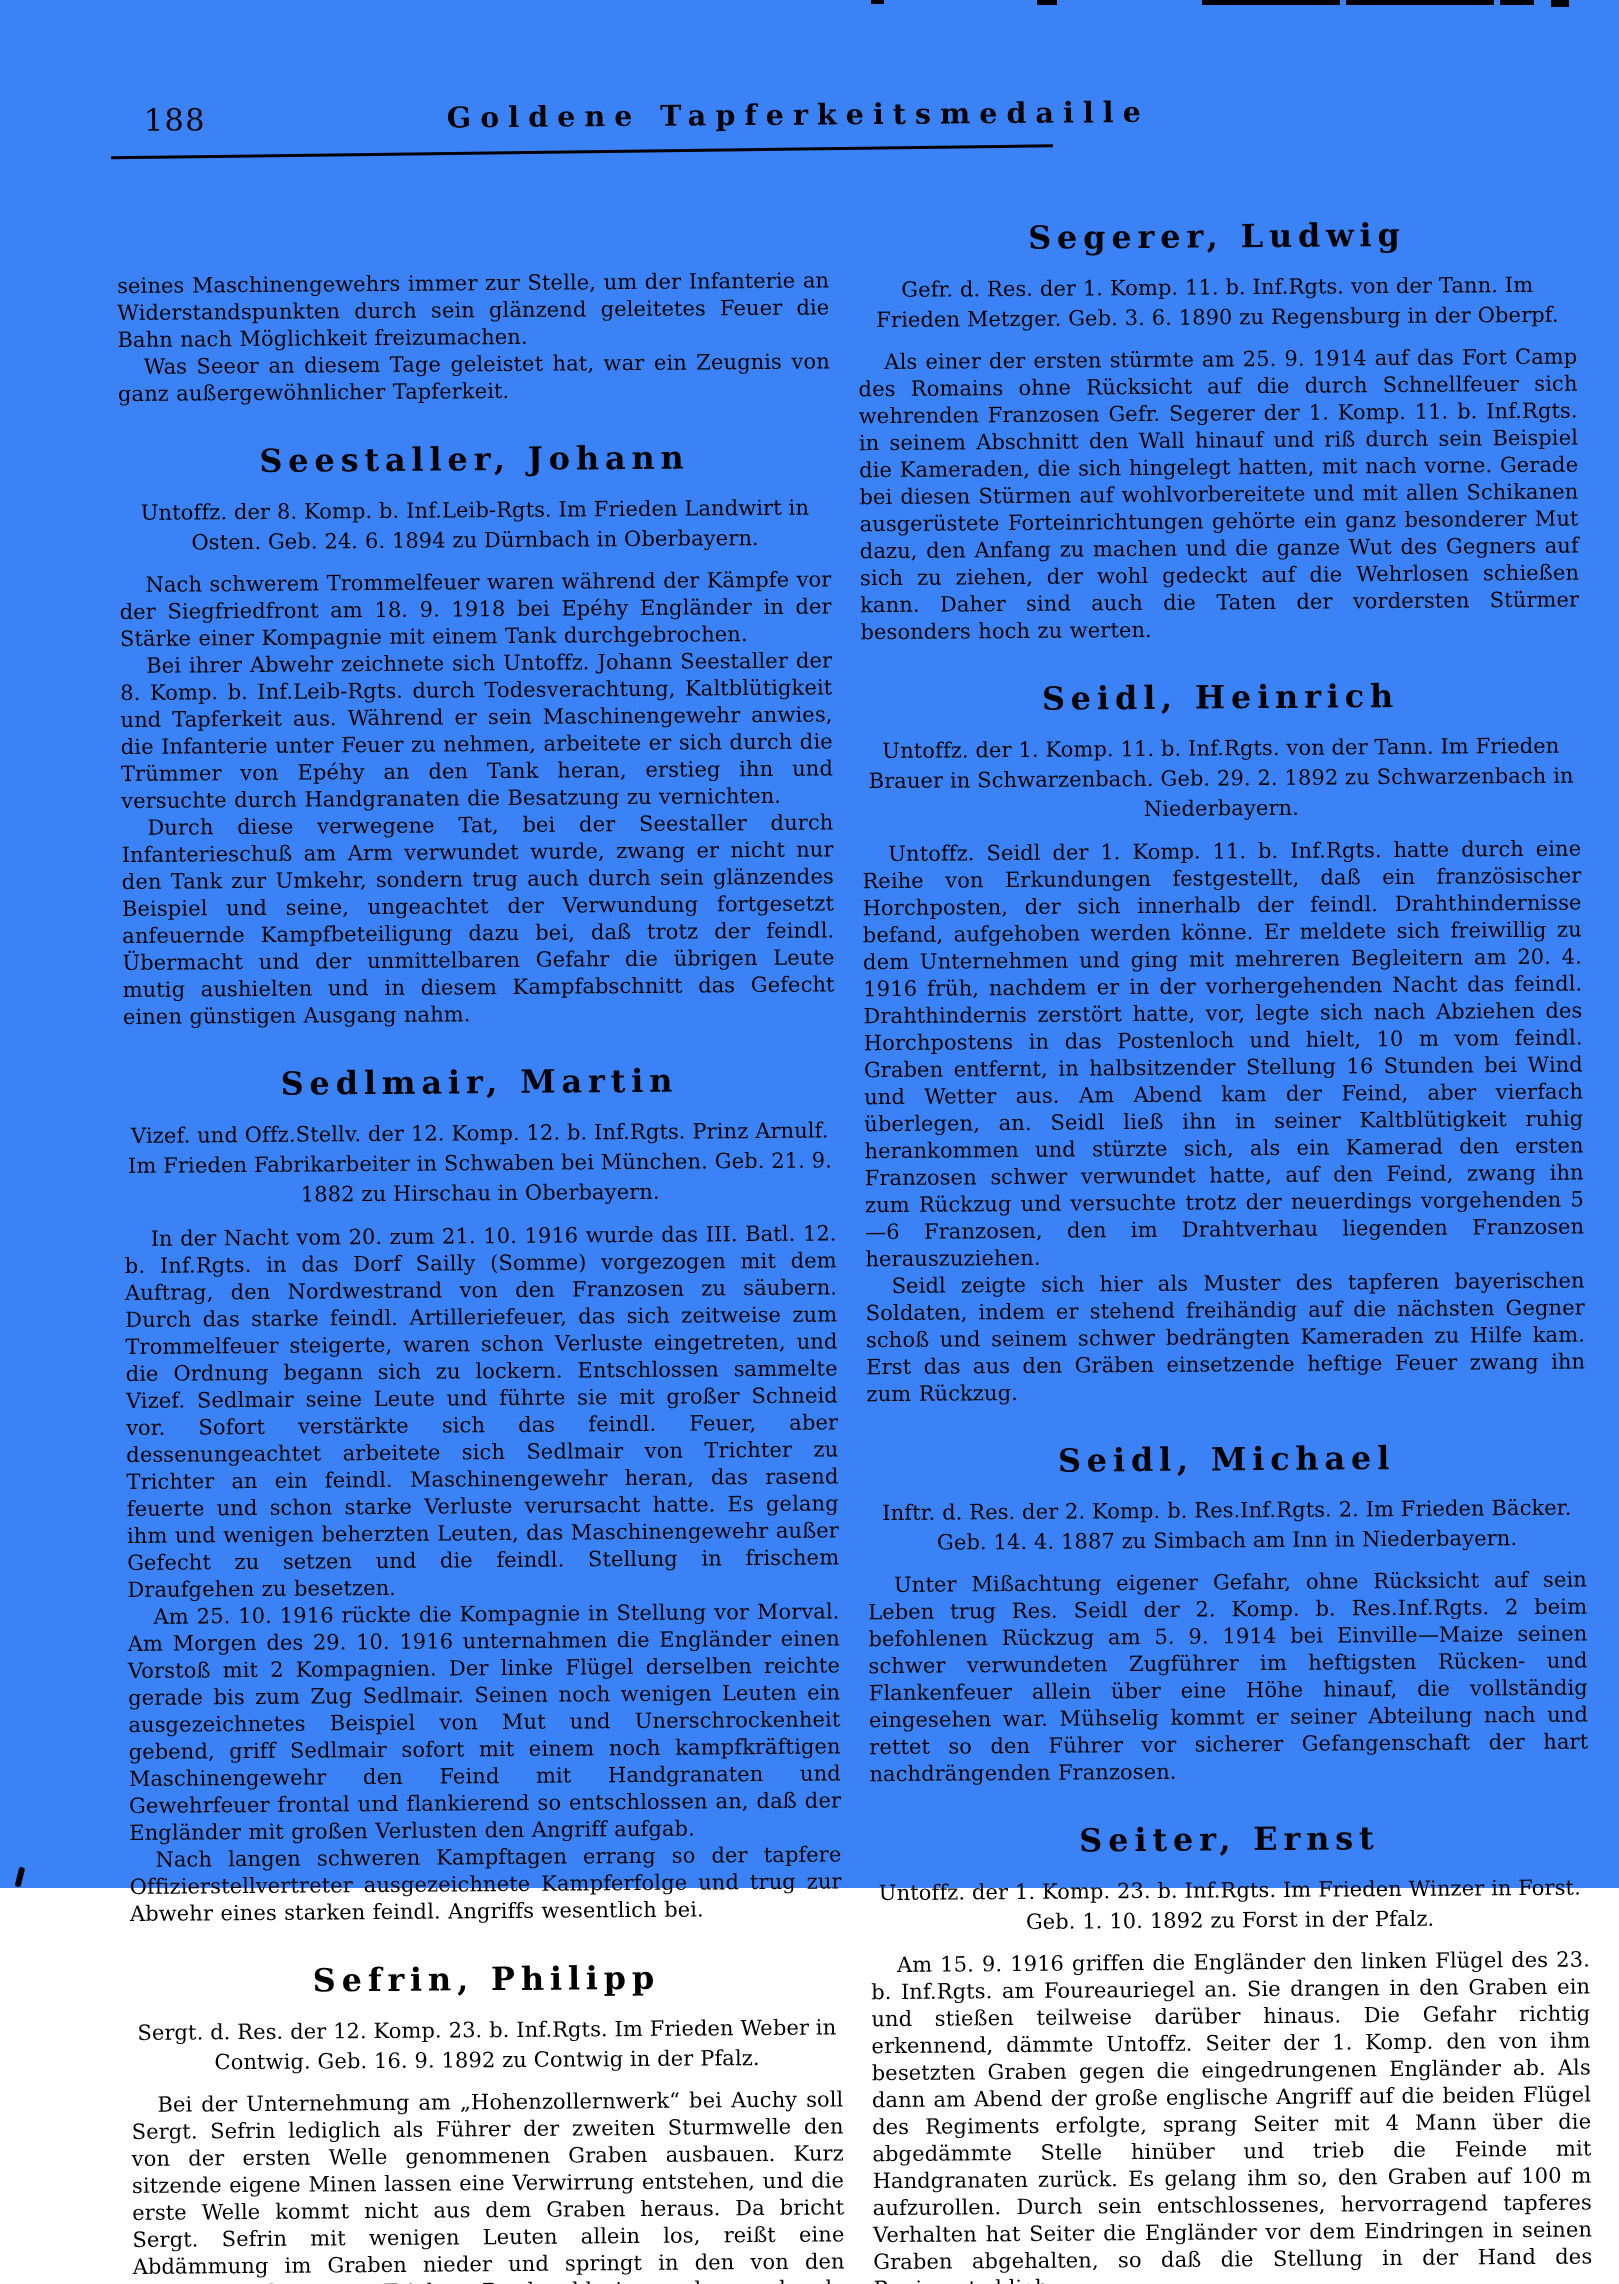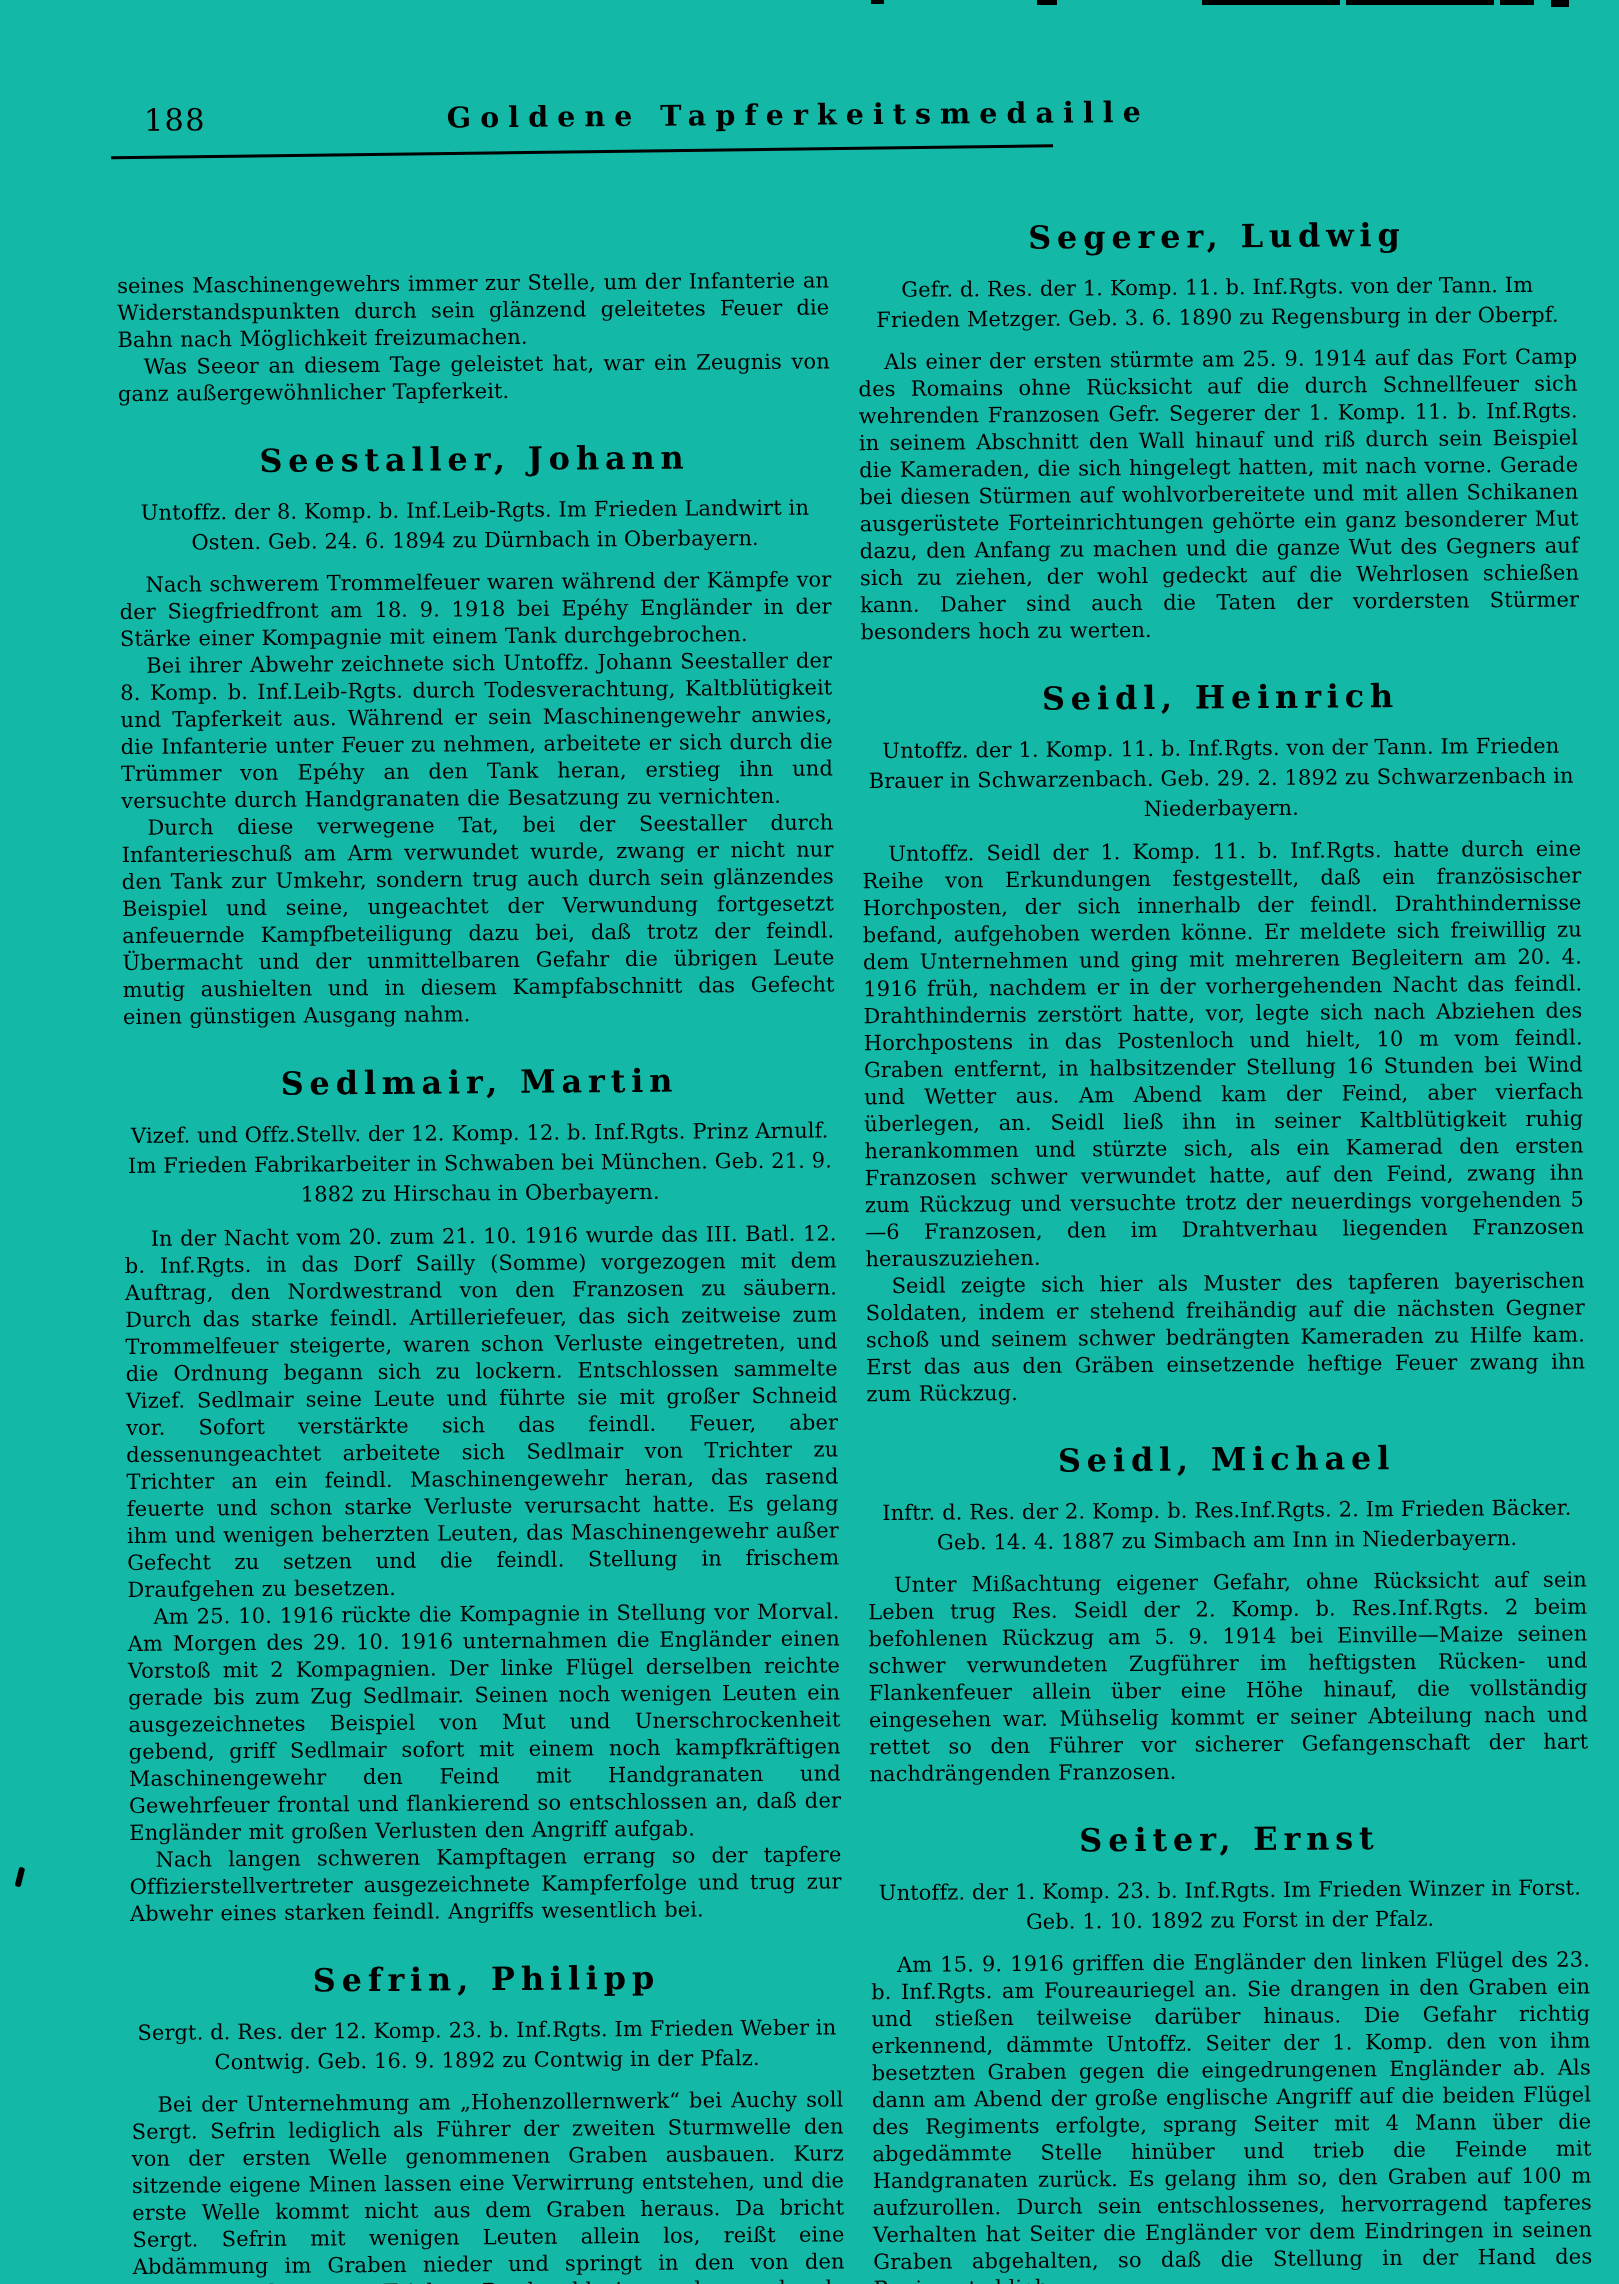--- a/index.html
+++ b/index.html
@@ -3,21 +3,21 @@
 <meta charset="utf-8">
 <style>
   html, body { margin:0; padding:0; }
   body {
     width:1620px; height:2284px;
     background:#ffffff;
     overflow:hidden;
     font-family:"DejaVu Serif", serif;
     color:#000;
   }
-  .page { position:relative; width:1620px; height:2284px; background:#14b8a6; }
+  .page { position:relative; width:1620px; height:1888px; background:#3b82f6; }
 
   
   .skew {
     position:absolute; inset:0;
     transform:rotate(-0.45deg);
     transform-origin:117px 273px;
   }
 
   .pagenum {
     position:absolute; top:103px; left:145px;

